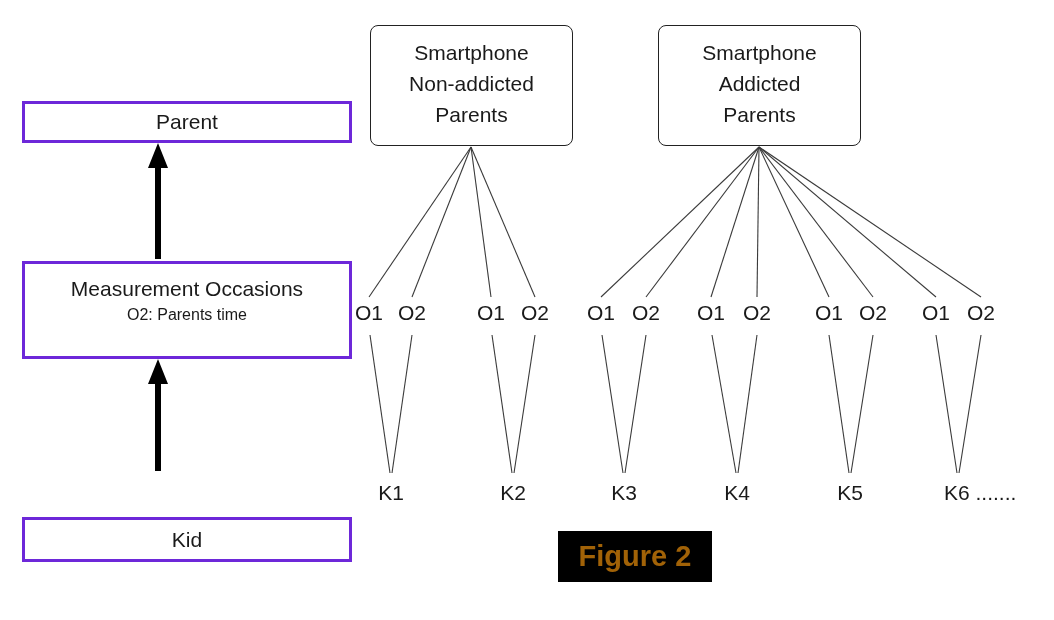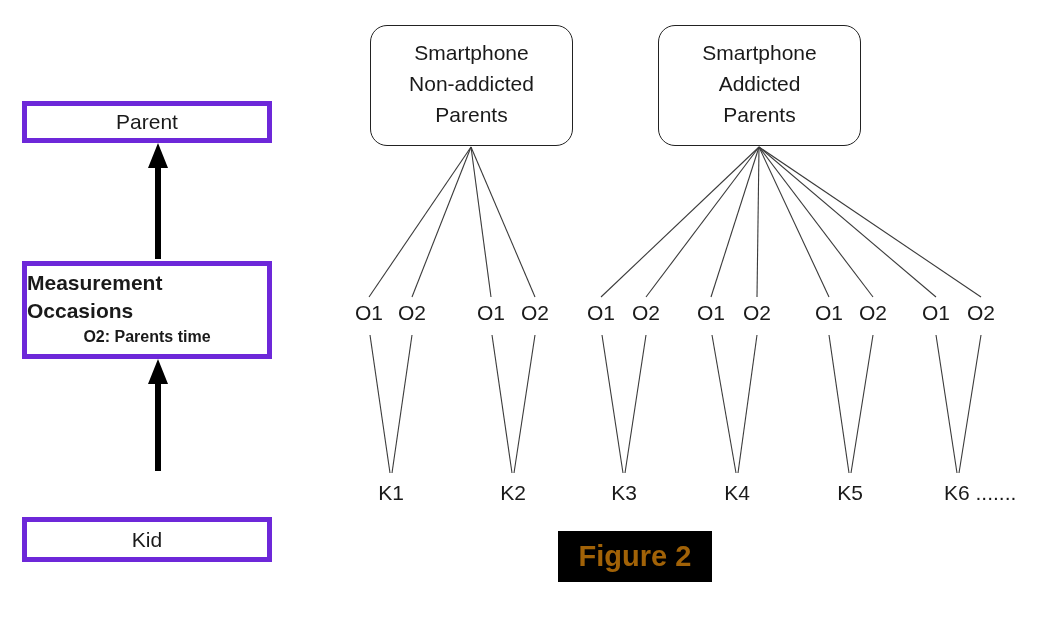--- a/index.html
+++ b/index.html
@@ -17,47 +17,46 @@
     overflow: hidden;
   }
   svg.wires {
     position: absolute;
     left: 0; top: 0;
     width: 1054px; height: 620px;
   }
   .lbox {
     position: absolute;
     left: 22px;
-    width: 250px;
-    border: 5px solid #6d28d9;
+    width: 330px;
+    border: 3px solid #6d28d9;
     box-sizing: border-box;
     background: #fff;
     display: flex;
     align-items: center;
     justify-content: center;
     font-size: 21px;
   }
   .lbox.parent { top: 101px; height: 42px; }
   .lbox.kid    { top: 473px; height: 45px; margin-top: 44px; }
   .lbox.measure {
     top: 261px; height: 98px;
     flex-direction: column;
     justify-content: flex-start;
-    padding-top: 3px;
-    font-weight: bold;
+    padding-top: 11px;
   }
   .measure-title { font-size: 21px; line-height: 28px; }
   .measure-sub   { font-size: 16px; line-height: 24px; }
   .rbox {
     position: absolute;
     top: 25px;
     width: 203px;
     height: 121px;
     border: 1.6px solid #222;
-    border-radius: 17px;
+    border-radius: 8px;
     box-sizing: border-box;
     background: #fff;
     text-align: center;
     padding-top: 11px;
     font-size: 21px;
     line-height: 31px;
   }
   .rbox .emph { font-weight: normal; }
   .rbox.nonaddicted { left: 370px; }
   .rbox.addicted    { left: 658px; }

